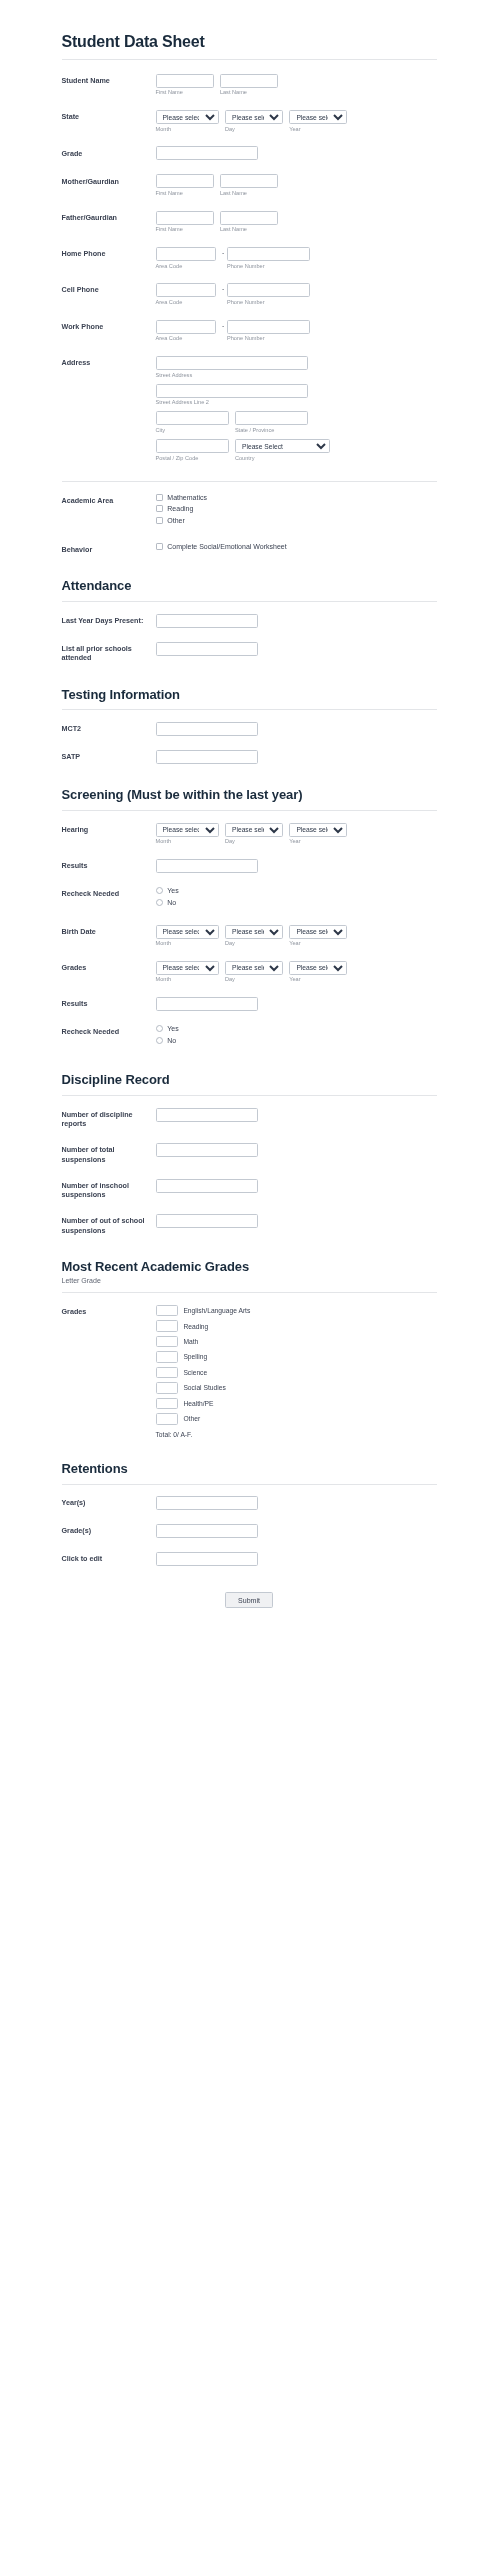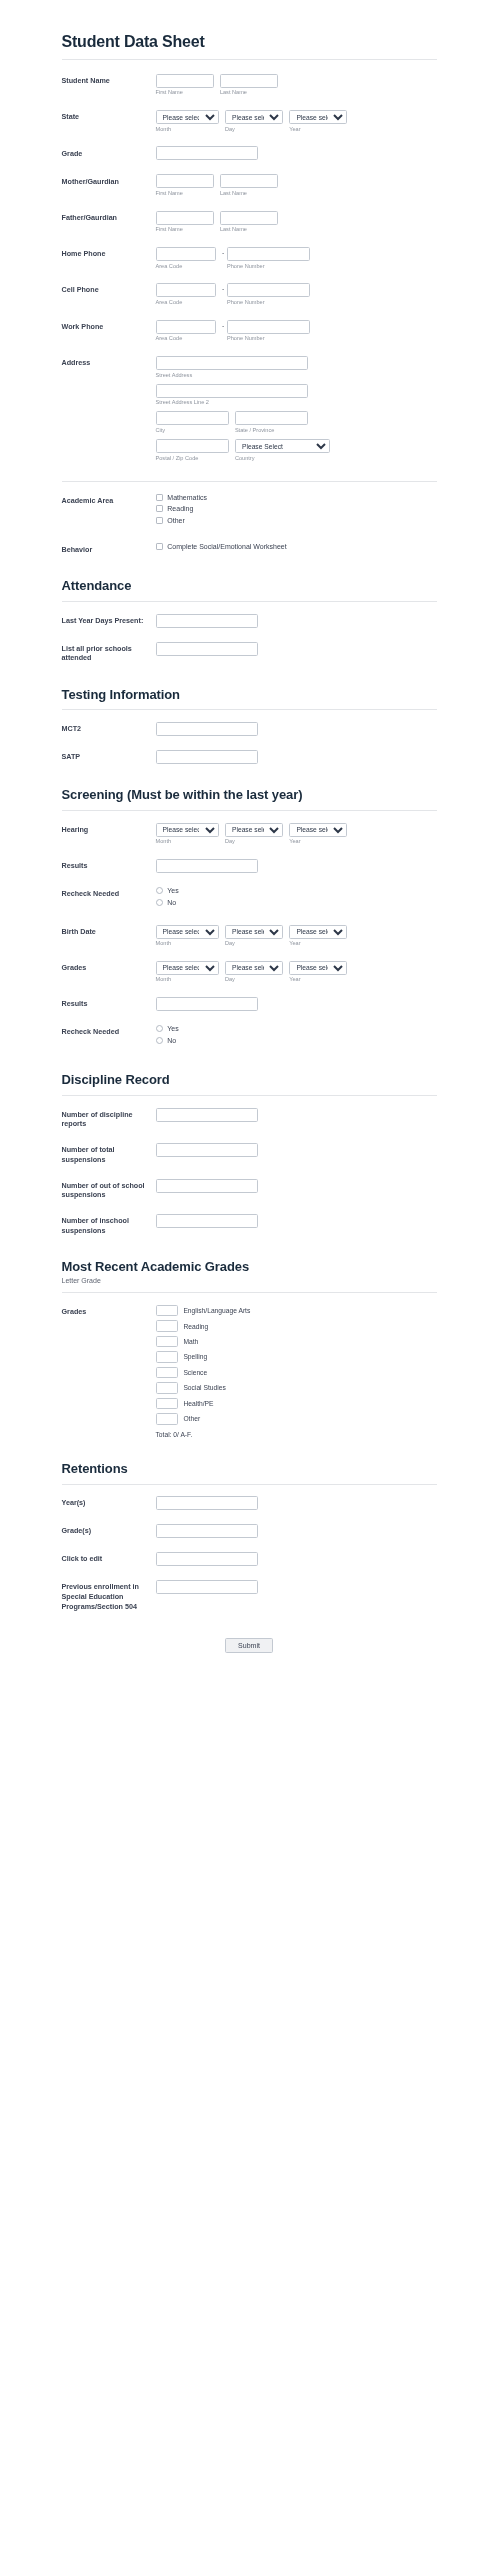--- a/index.html
+++ b/index.html
@@ -529,28 +529,28 @@
   </div>
 
   <div class="row">
     <div class="label">Number of total suspensions</div>
     <div class="fields">
       <input type="text" class="w-std" value="" style="">
     </div>
   </div>
 
   <div class="row">
+    <div class="label">Number of inschool suspensions</div>
+    <div class="fields">
+      <input type="text" class="w-std" value="" style="">
+    </div>
+  </div>
+
+  <div class="row">
     <div class="label">Number of out of school suspensions</div>
-    <div class="fields">
-      <input type="text" class="w-std" value="" style="">
-    </div>
-  </div>
-
-  <div class="row">
-    <div class="label">Number of inschool suspensions</div>
     <div class="fields">
       <input type="text" class="w-std" value="" style="">
     </div>
   </div>
 
   <h2 class="section-head">Most Recent Academic Grades</h2>
   <p class="section-sub">Letter Grade</p>
   <hr class="section-rule">
 
   <div class="row">
@@ -609,25 +609,19 @@
     </div>
   </div>
 
   <div class="row">
     <div class="label">Click to edit</div>
     <div class="fields">
       <input type="text" class="w-std" value="" style="">
     </div>
   </div>
 
-  <div class="row">
-    <div class="label">Previous enrollment in Special Education Programs/Section 504</div>
-    <div class="fields">
-      <input type="text" class="w-std" value="" style="">
-    </div>
-  </div>
 
   <div class="submit-wrap">
     <button class="submit-btn">Submit</button>
   </div>
 
 </div>
 
 
 </body></html>

